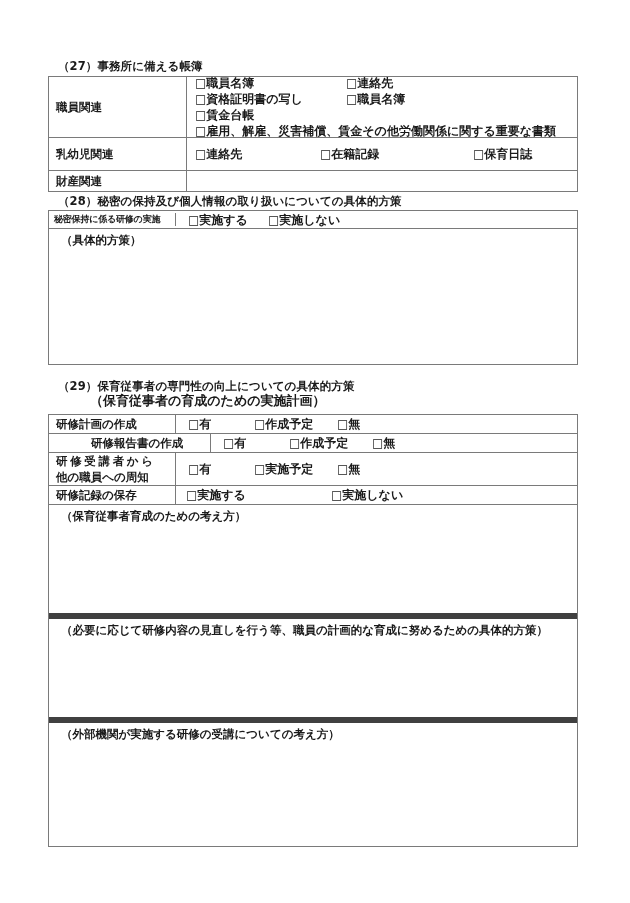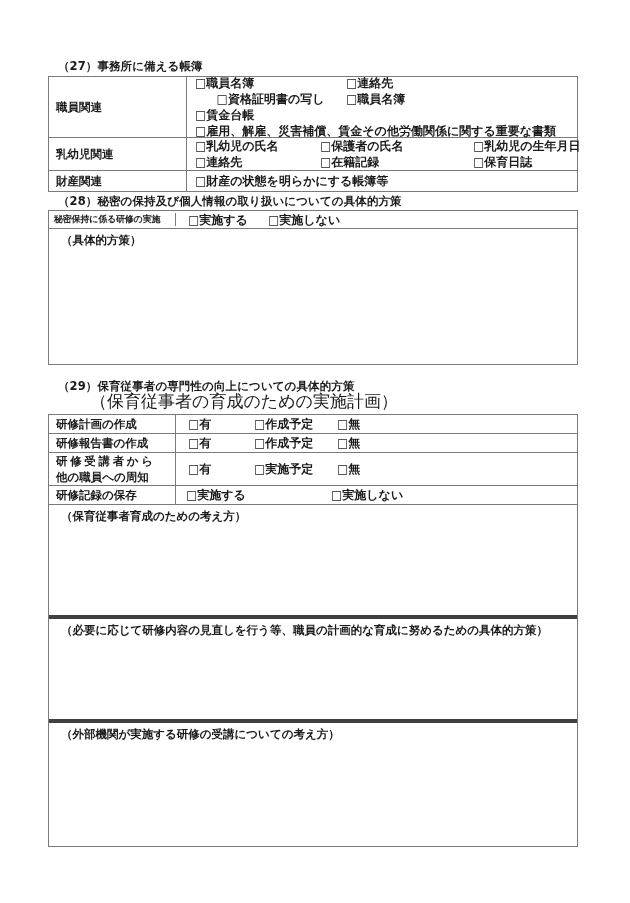--- a/index.html
+++ b/index.html
@@ -26,24 +26,24 @@
   .sec-title {
     position: absolute;
     font-size: 11.5px;
     line-height: 14px;
     letter-spacing: 0.1px;
     white-space: nowrap;
     font-weight: 600;
   }
   .sec-sub {
     position: absolute;
-    font-size: 17px;
+    font-size: 13px;
     line-height: 14px;
     white-space: nowrap;
-    font-weight: 400;
+    font-weight: 700;
   }
 
   
   .tbl {
     position: absolute;
     border: 1px solid #7a7a7a;
     box-sizing: border-box;
     background: #fff;
   }
   .row {
@@ -99,21 +99,21 @@
   .tiny {
     font-size: 9px;
     font-weight: 600;
     letter-spacing: -0.2px;
     white-space: nowrap;
   }
 
   
   .writeblock {
     box-sizing: border-box;
-    border-bottom: 4px solid #404040;
+    border-bottom: 6px solid #404040;
     position: relative;
   }
   .writeblock.last { border-bottom: none; }
   .wb-label {
     position: absolute;
     left: 12px;
     top: 4px;
     font-size: 11.5px;
     font-weight: 600;
     line-height: 15px;
@@ -130,55 +130,45 @@
   <div class="tbl" style="left:44px; top:76px; width:530px; height:116px;">
 
     <div class="row" style="height:61px;">
       <div class="cell-l" style="width:138px;">職員関連</div>
       <div class="cell-r">
         <div class="optline">
           <span class="opt" style="width:151px;">□職員名簿</span>
           <span class="opt">□連絡先</span>
         </div>
         <div class="optline">
-          <span class="opt" style="width:151px;text-align:center;">□資格証明書の写し</span>
+          <span class="opt" style="width:151px;">□資格証明書の写し</span>
           <span class="opt">□職員名簿</span>
         </div>
         <div class="optline">
           <span class="opt">□賃金台帳</span>
         </div>
         <div class="optline">
           <span class="opt">□雇用、解雇、災害補償、賃金その他労働関係に関する重要な書類</span>
         </div>
       </div>
     </div>
 
     <div class="row" style="height:33px;">
       <div class="cell-l" style="width:138px;">乳幼児関連</div>
       <div class="cell-r">
         <div class="optline">
-          <span class="opt" style="width:125px;">□乳幼児の氏名</span>
-          <span class="opt" style="width:153px;">□保護者の氏名</span>
-          <span class="opt">□乳幼児の生年月日</span>
-        </div>
-        <div class="optline">
           <span class="opt" style="width:125px;">□連絡先</span>
           <span class="opt" style="width:153px;">□在籍記録</span>
           <span class="opt">□保育日誌</span>
         </div>
       </div>
     </div>
 
     <div class="row last" style="height:20px;">
       <div class="cell-l" style="width:138px;">財産関連</div>
-      <div class="cell-r">
-        <div class="optline">
-          <span class="opt">□財産の状態を明らかにする帳簿等</span>
-        </div>
-      </div>
     </div>
   </div>
 
   <div class="sec-title" style="left:54px; top:194px;">（28）秘密の保持及び個人情報の取り扱いについての具体的方策</div>
 
   <div class="tbl" style="left:44px; top:210px; width:530px; height:155px;">
 
     <div class="row" style="height:18px;align-items:center;">
       <div class="cell-l" style="width:127px; padding-left:5px;">
         <span class="tiny">秘密保持に係る研修の実施</span>
@@ -207,21 +197,21 @@
       <div class="cell-r" style="padding-left:12px;">
         <div class="optline">
           <span class="opt" style="width:66px;">□有</span>
           <span class="opt" style="width:83px;">□作成予定</span>
           <span class="opt">□無</span>
         </div>
       </div>
     </div>
 
     <div class="row" style="height:19px;">
-      <div class="cell-l" style="width:127px;">研修報告書の作成</div>
+      <div class="cell-l" style="width:127px;margin-left:35px;">研修報告書の作成</div>
       <div class="cell-r" style="padding-left:12px;">
         <div class="optline">
           <span class="opt" style="width:66px;">□有</span>
           <span class="opt" style="width:83px;">□作成予定</span>
           <span class="opt">□無</span>
         </div>
       </div>
     </div>
 
     <div class="row" style="height:33px;">

